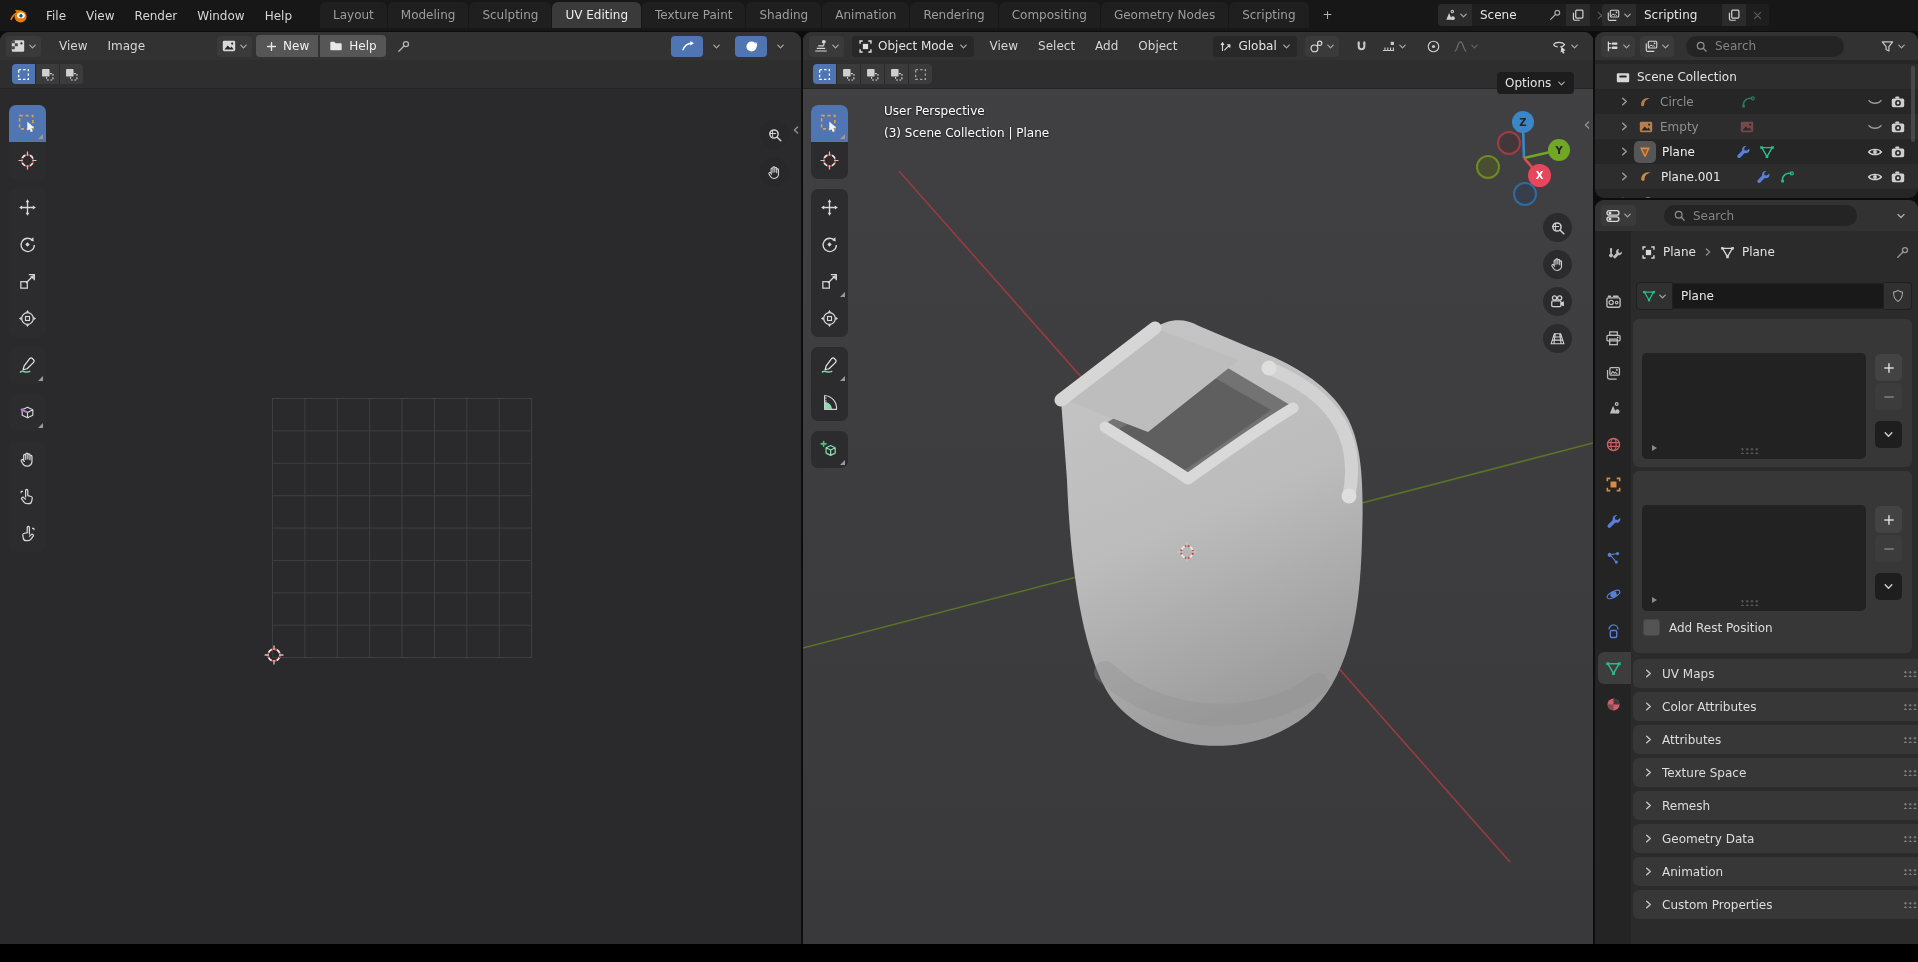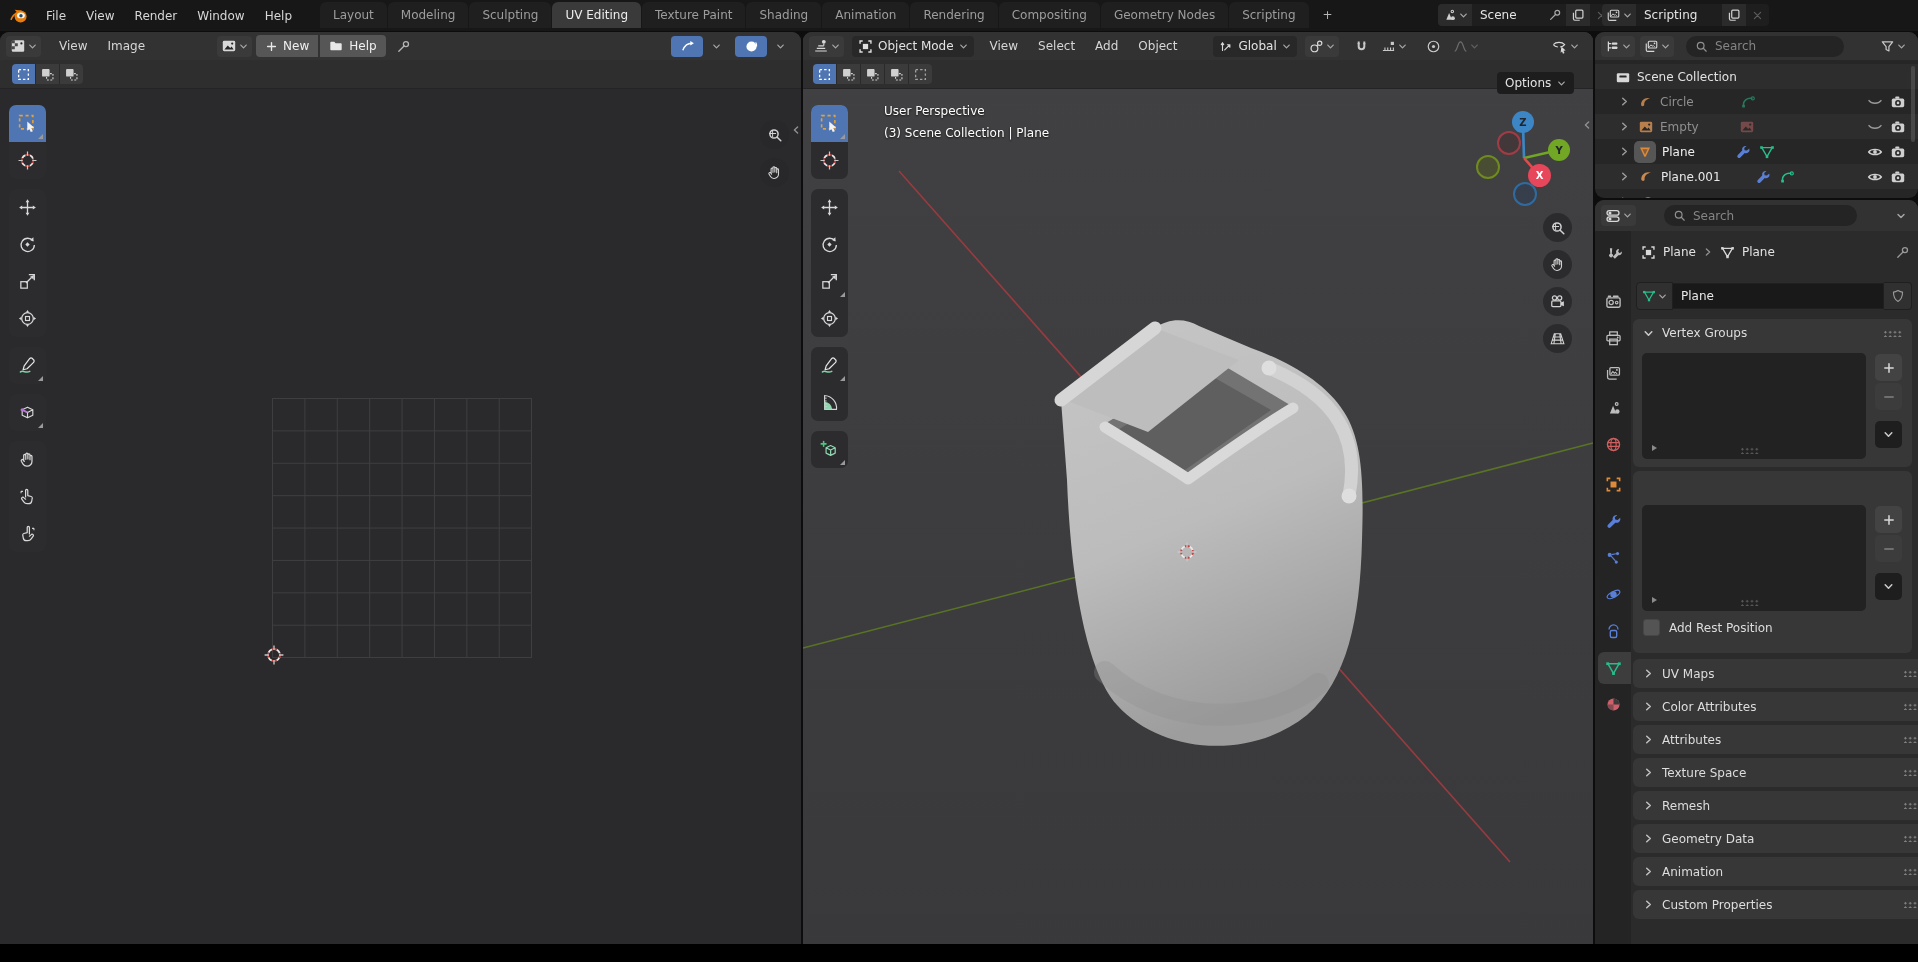--- a/index.html
+++ b/index.html
@@ -1145,28 +1145,20 @@
         </span>
         <input style="flex: 1 1 0%; height: 26px; background: rgb(25, 25, 25); border-width: 1px 1px 1px 0px; border-top-style: solid; border-right-style: solid; border-bottom-style: solid; border-top-color: rgb(31, 31, 31); border-right-color: rgb(31, 31, 31); border-bottom-color: rgb(31, 31, 31); border-image: initial; border-left-style: initial; border-left-color: initial; color: rgb(232, 232, 232); font: 12px &quot;DejaVu Sans&quot;, sans-serif; padding: 0px 8px; outline: 0px; box-sizing: border-box;" value="Plane">
         <span class="row" style="background:#303030;border:1px solid #1f1f1f;border-left:0;border-radius:0 4px 4px 0;height:26px;width:27px;justify-content:center;">
           <svg class="ic" width="14" height="14" color="#9a9a9a">
               <use href="#i-shield"></use>
             </svg>
         </span>
       </div>
 
       <div class="panel" style="left:2px;top:88px;width:279px;height:148px;">
-        <div class="phead">
-          <svg class="ic" width="11" height="11" color="#c9c9c9">
-              <use href="#i-chev"></use>
-            </svg>
-          <span>Vertex Groups</span>
-          <span style="flex:1"></span>
-          <span class="grip"></span>
-        </div>
         <div class="abs" style="left:9px;top:34px;width:224px;height:106px;background:#222222;border-radius:5px;">
           <span class="abs" style="left:7px;bottom:6px;color:#8a8a8a;">
               <svg class="ic" width="10" height="10">
                 <use href="#i-caret"></use>
               </svg>
             </span>
           <span class="grip abs" style="left:98px;bottom:5px;opacity:.45;"></span>
         </div>
         <span class="pbtn" style="left:242px;top:35px;">
             <svg class="ic" width="14" height="14">

